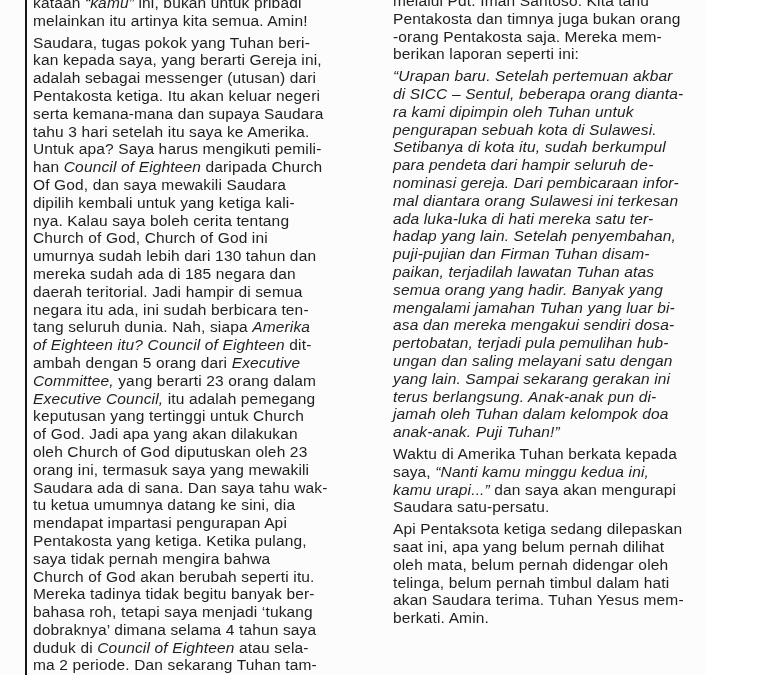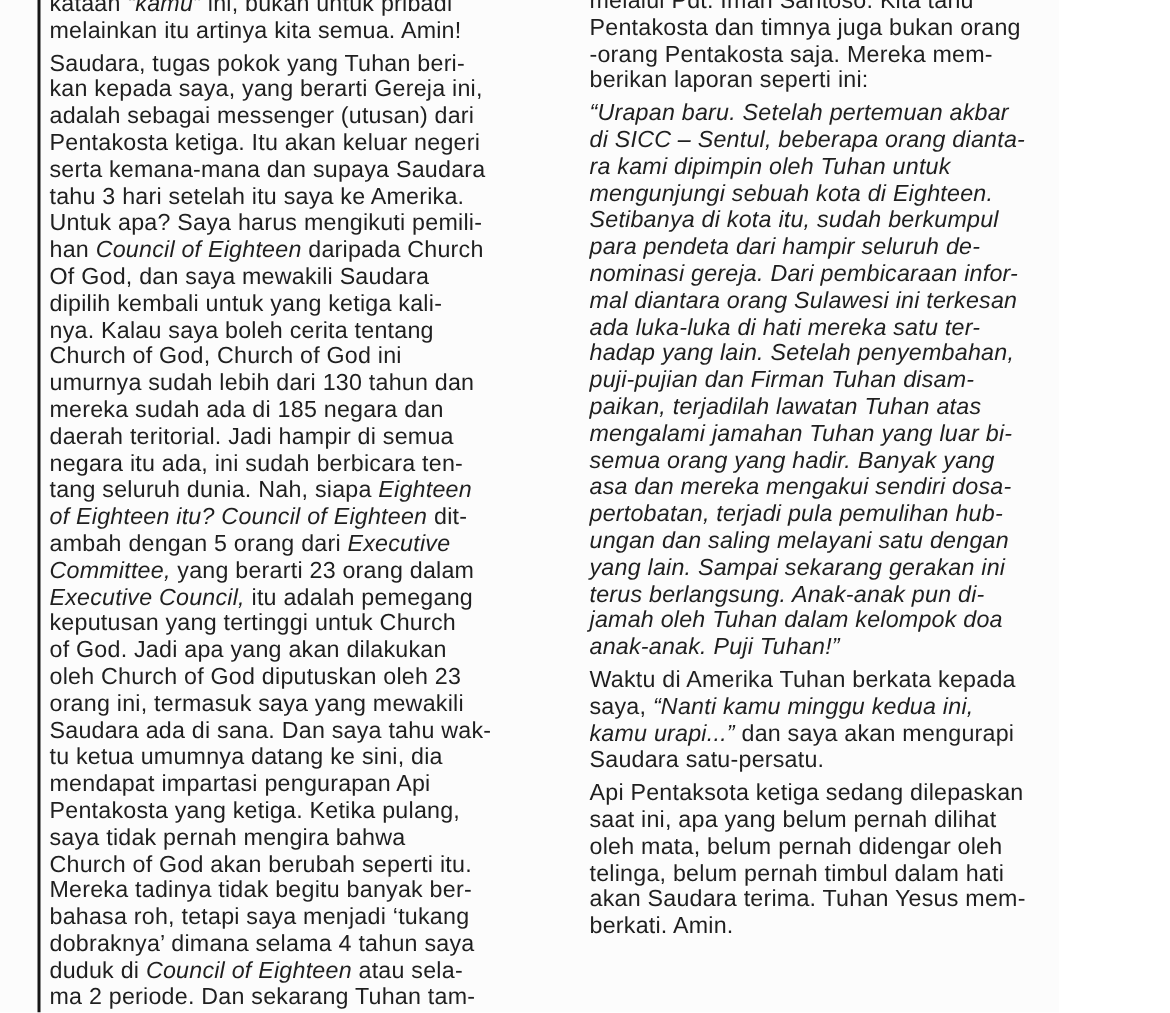--- a/index.html
+++ b/index.html
@@ -63,21 +63,21 @@
         <div class="line"><span>Untuk apa? Saya harus mengikuti pemili-</span></div>
         <div class="line"><span>han </span><span class="it">Council of Eighteen</span><span> daripada Church</span></div>
         <div class="line"><span>Of God, dan saya mewakili Saudara</span></div>
         <div class="line"><span>dipilih kembali untuk yang ketiga kali-</span></div>
         <div class="line"><span>nya. Kalau saya boleh cerita tentang</span></div>
         <div class="line"><span>Church of God, Church of God ini</span></div>
         <div class="line"><span>umurnya sudah lebih dari 130 tahun dan</span></div>
         <div class="line"><span>mereka sudah ada di 185 negara dan</span></div>
         <div class="line"><span>daerah teritorial. Jadi hampir di semua</span></div>
         <div class="line"><span>negara itu ada, ini sudah berbicara ten-</span></div>
-        <div class="line"><span>tang seluruh dunia. Nah, siapa </span><span class="it">Eighteen</span></div>
+        <div class="line"><span>tang seluruh dunia. Nah, siapa </span><span class="it">Amerika</span></div>
         <div class="line"><span class="it">of Eighteen itu? Council of Eighteen</span><span> dit-</span></div>
         <div class="line"><span>ambah dengan 5 orang dari </span><span class="it">Executive</span></div>
         <div class="line"><span class="it">Committee,</span><span> yang berarti 23 orang dalam</span></div>
         <div class="line"><span class="it">Executive Council,</span><span> itu adalah pemegang</span></div>
         <div class="line"><span>keputusan yang tertinggi untuk Church</span></div>
         <div class="line"><span>of God. Jadi apa yang akan dilakukan</span></div>
         <div class="line"><span>oleh Church of God diputuskan oleh 23</span></div>
         <div class="line"><span>orang ini, termasuk saya yang mewakili</span></div>
         <div class="line"><span>Saudara ada di sana. Dan saya tahu wak-</span></div>
         <div class="line"><span>tu ketua umumnya datang ke sini, dia</span></div>
@@ -96,31 +96,31 @@
       <div class="para">
         <div class="line"><span>melalui Pdt. Iman Santoso. Kita tahu</span></div>
         <div class="line"><span>Pentakosta dan timnya juga bukan orang</span></div>
         <div class="line"><span>-orang Pentakosta saja. Mereka mem-</span></div>
         <div class="line"><span>berikan laporan seperti ini:</span></div>
       </div>
       <div class="para">
         <div class="line"><span class="it">“Urapan baru. Setelah pertemuan akbar</span></div>
         <div class="line"><span class="it">di SICC – Sentul, beberapa orang dianta-</span></div>
         <div class="line"><span class="it">ra kami dipimpin oleh Tuhan untuk</span></div>
-        <div class="line"><span class="it">mengunjungi sebuah kota di Eighteen.</span></div>
+        <div class="line"><span class="it">pengurapan sebuah kota di Sulawesi.</span></div>
         <div class="line"><span class="it">Setibanya di kota itu, sudah berkumpul</span></div>
         <div class="line"><span class="it">para pendeta dari hampir seluruh de-</span></div>
         <div class="line"><span class="it">nominasi gereja. Dari pembicaraan infor-</span></div>
         <div class="line"><span class="it">mal diantara orang Sulawesi ini terkesan</span></div>
         <div class="line"><span class="it">ada luka-luka di hati mereka satu ter-</span></div>
         <div class="line"><span class="it">hadap yang lain. Setelah penyembahan,</span></div>
         <div class="line"><span class="it">puji-pujian dan Firman Tuhan disam-</span></div>
         <div class="line"><span class="it">paikan, terjadilah lawatan Tuhan atas</span></div>
+        <div class="line"><span class="it">semua orang yang hadir. Banyak yang</span></div>
         <div class="line"><span class="it">mengalami jamahan Tuhan yang luar bi-</span></div>
-        <div class="line"><span class="it">semua orang yang hadir. Banyak yang</span></div>
         <div class="line"><span class="it">asa dan mereka mengakui sendiri dosa-</span></div>
         <div class="line"><span class="it">pertobatan, terjadi pula pemulihan hub-</span></div>
         <div class="line"><span class="it">ungan dan saling melayani satu dengan</span></div>
         <div class="line"><span class="it">yang lain. Sampai sekarang gerakan ini</span></div>
         <div class="line"><span class="it">terus berlangsung. Anak-anak pun di-</span></div>
         <div class="line"><span class="it">jamah oleh Tuhan dalam kelompok doa</span></div>
         <div class="line"><span class="it">anak-anak. Puji Tuhan!”</span></div>
       </div>
       <div class="para">
         <div class="line"><span>Waktu di Amerika Tuhan berkata kepada</span></div>

